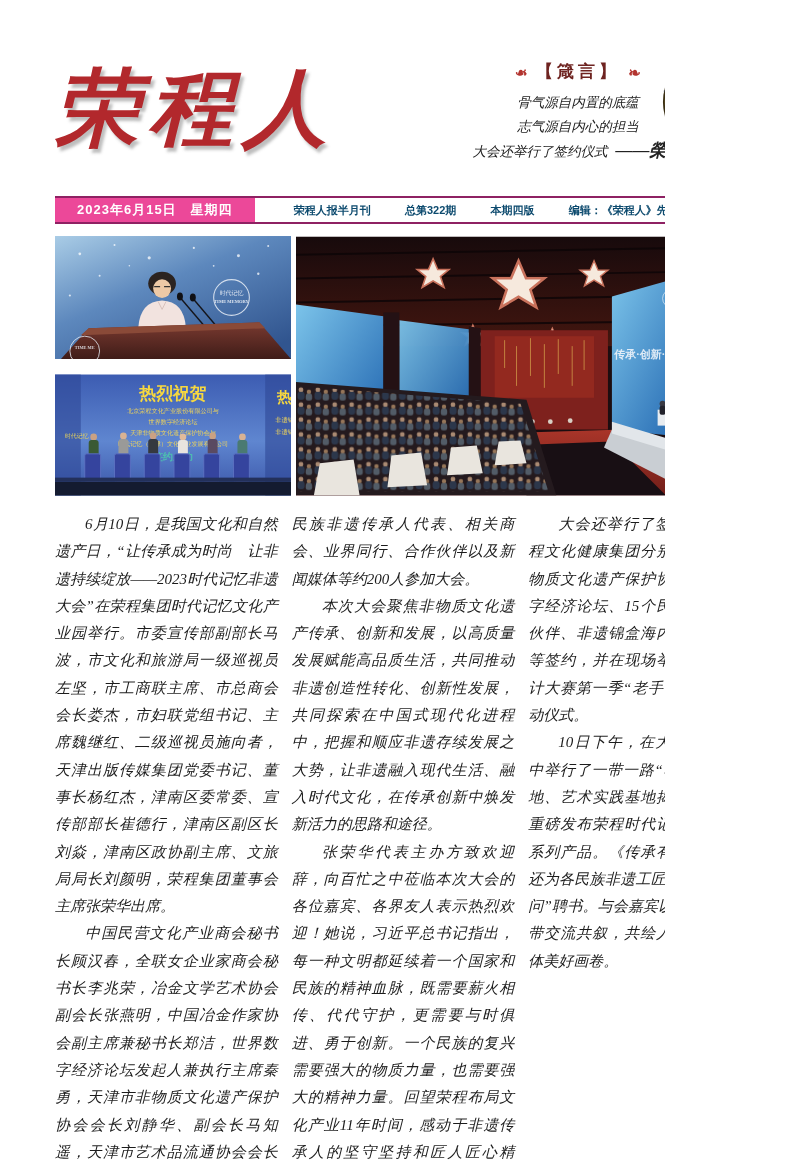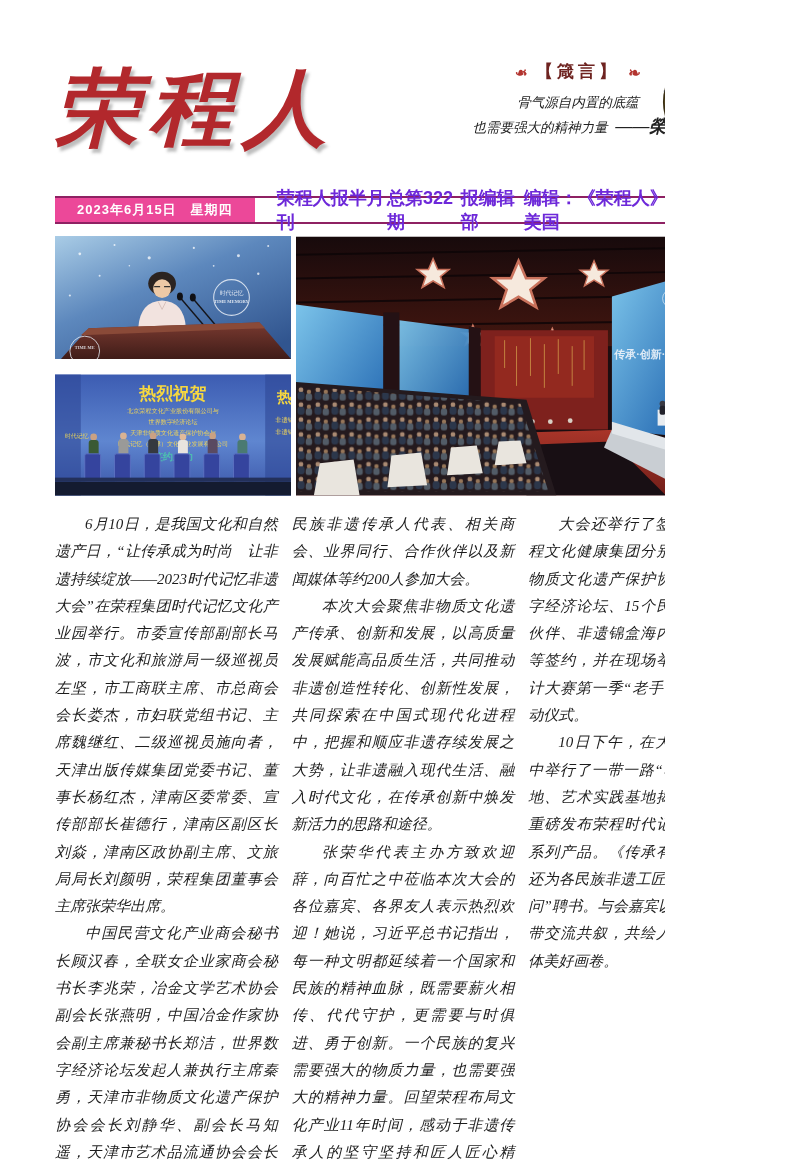--- a/index.html
+++ b/index.html
@@ -20,21 +20,21 @@
   .motto-sig{font-weight:bold;font-size:17px;margin-left:8px;font-style:italic;}
   .mline3{white-space:nowrap;}
   .logo-wrap{position:absolute;right:-6px;top:-6px;width:96px;height:104px;}
 
   
   .dateline{margin-top:14px;display:flex;align-items:stretch;border-top:2px solid #8e2163;
     border-bottom:2px solid #8e2163;height:24px;font-family:"Liberation Sans", sans-serif;}
   .date-box{background:#ec4899;color:#fff;font-weight:bold;font-size:13px;
     display:flex;align-items:center;padding:0 22px;letter-spacing:1px;}
   .date-rest{flex:1;display:flex;align-items:center;justify-content:space-around;
-    font-size:18px;font-weight:bold;color:#6d28d9;padding:0 22px;}
+    font-size:11px;font-weight:bold;color:#0c4a6e;padding:0 22px;}
 
   
   .headline1{margin-top:22px;text-align:center;font-family:"Liberation Sans", sans-serif;
     font-size:21.5px;font-weight:bold;color:#93256b;letter-spacing:.5px;}
   .photos{margin-top:12px;display:flex;gap:5px;}
   .photo-left{width:236px;display:flex;flex-direction:column;gap:15px;}
   .photo-left svg{display:block;}
   .photo-hall{flex:1;}
   .cols{margin-top:15px;display:flex;gap:14px;}
   .col{flex:1;font-size:15px;line-height:1.82;text-align:justify;font-style:italic;}
@@ -51,22 +51,23 @@
       <div class="paper-title">荣程人</div>
 
       <div class="motto">
         <div class="motto-head">
           <span class="flourish flip">❧</span>
           <span>【箴言】</span>
           <span class="flourish">❧</span>
         </div>
         <div class="motto-lines">
           <div>骨气源自内置的底蕴</div>
+          <div>志气源自内心的担当</div>
           <div class="mline3">
-            <span>也需要强大的精神力量</span><span class="motto-sig">——榮華</span>
+            <span>大会还举行了签约仪式</span><span class="motto-sig">——榮華</span>
           </div>
         </div>
       </div>
 
       <div class="logo-wrap">
         <svg width="96" height="104" viewBox="0 0 100 108">
           <defs>
             <linearGradient id="gold" x1="0" y1="0" x2="1" y2="1">
               <stop offset="0" stop-color="#d8b95c"></stop>
                 <stop offset=".5" stop-color="#b08f2e"></stop>
@@ -84,21 +85,21 @@
           <circle cx="77" cy="82" r="6" fill="#a8232b"></circle>
         </svg>
       </div>
     </header>
 
     <div class="dateline">
       <div class="date-box">2023年6月15日　星期四</div>
       <div class="date-rest">
         <span>荣程人报半月刊</span>
         <span>总第322期</span>
-        <span>报编辑部</span>
+        <span>本期四版</span>
         <span>编辑：《荣程人》先后在美国</span>
       </div>
     </div>
 
 
     <div class="photos">
       <div class="photo-left">
 
         <svg width="236" height="123" viewBox="0 0 238 124">
           <defs>

